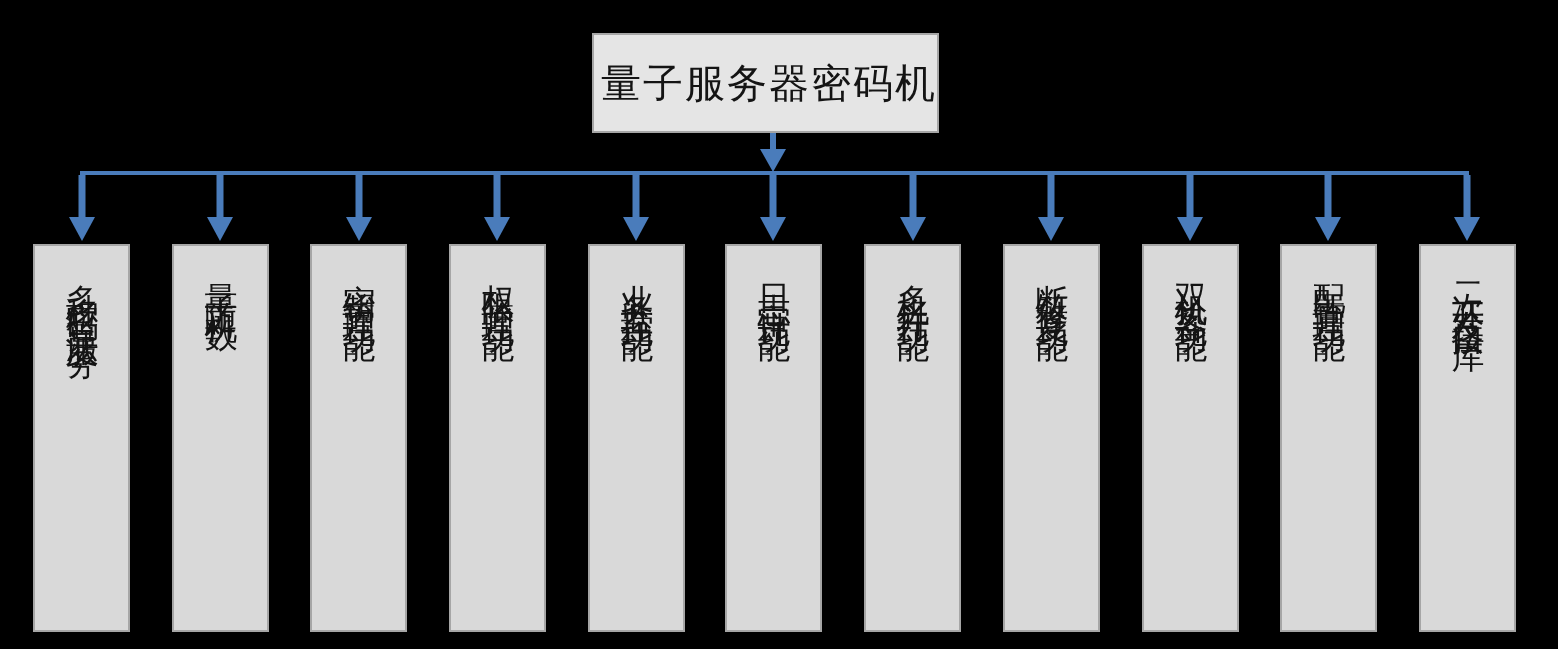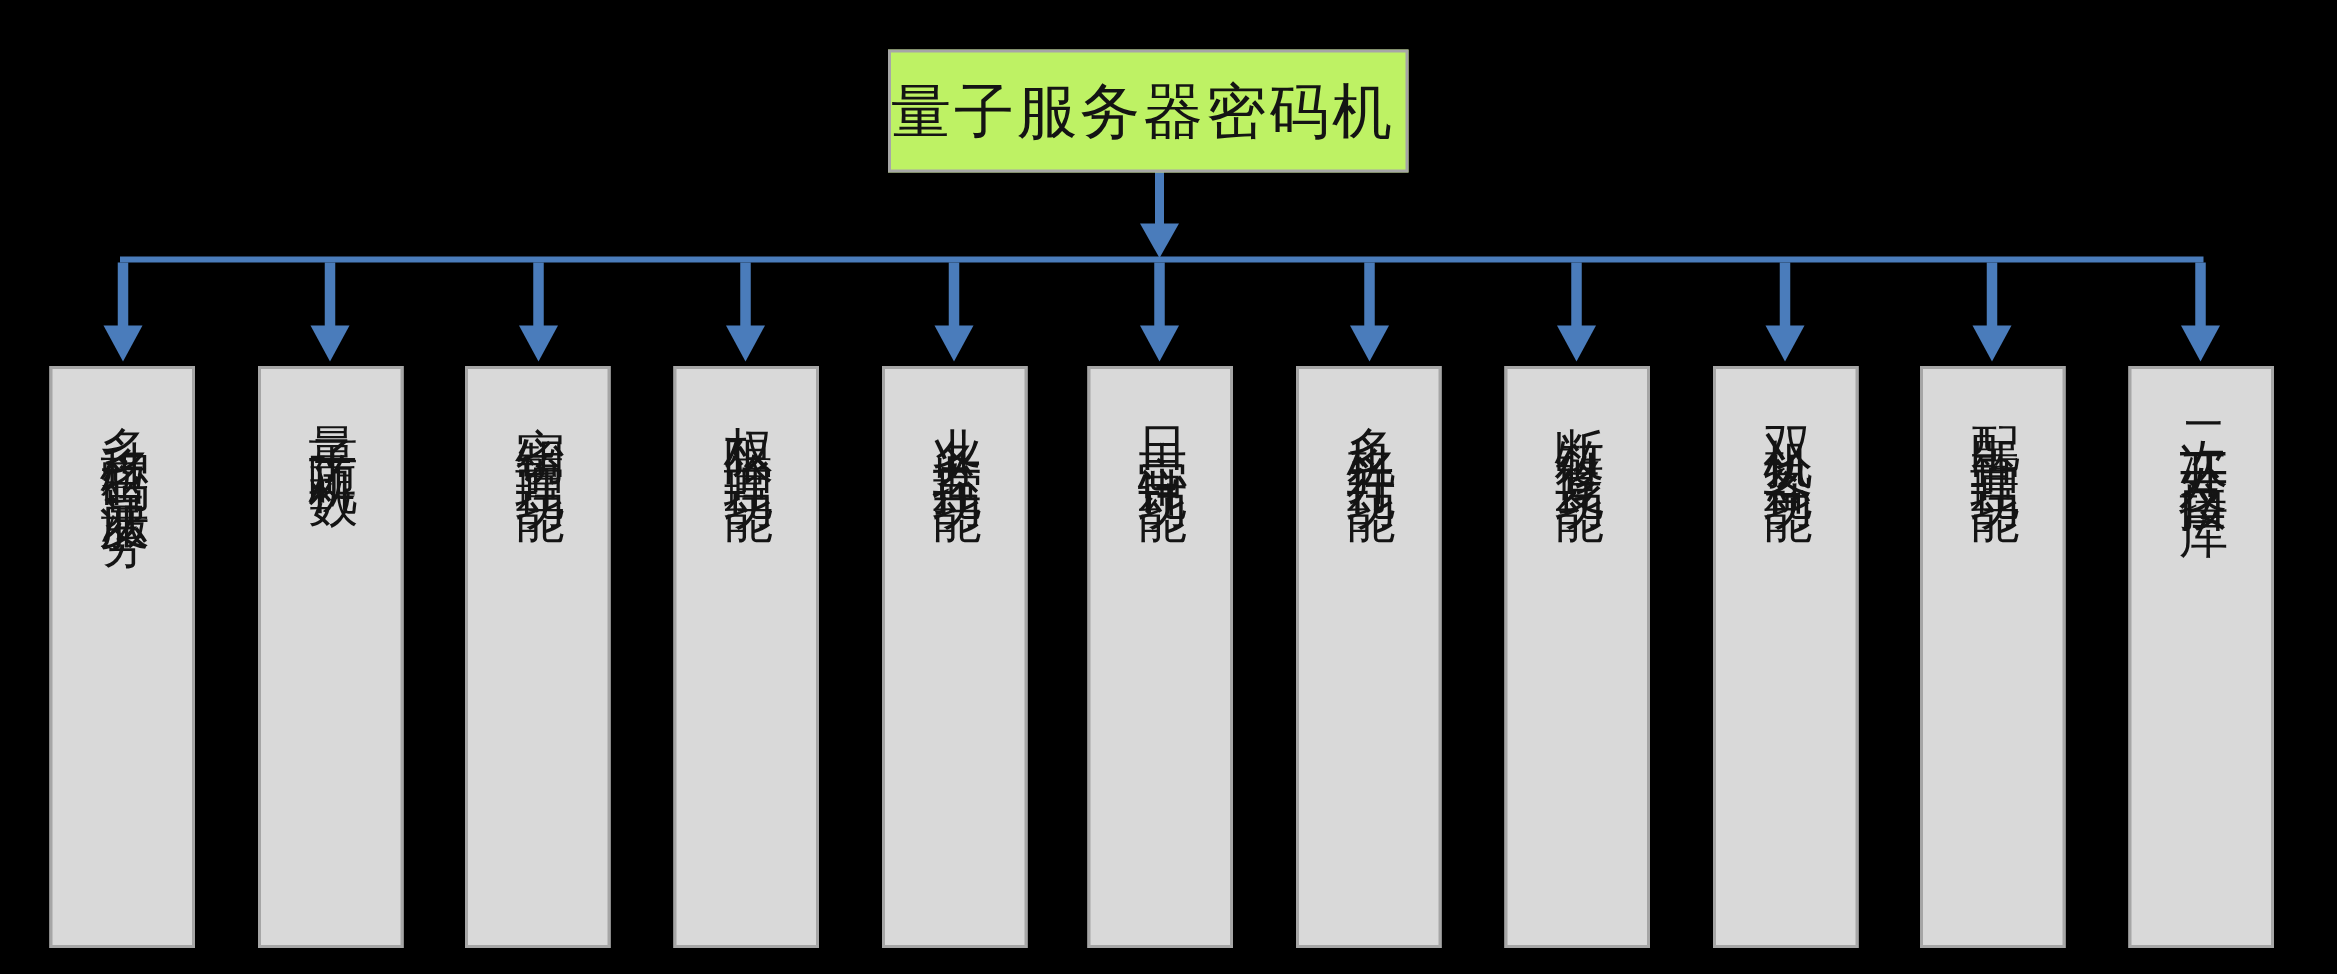--- a/index.html
+++ b/index.html
@@ -20,27 +20,27 @@
     left: 0;
     top: 0;
     width: 1558px;
     height: 649px;
   }
   .root-box {
     position: absolute;
     left: 592px;
     top: 33px;
     width: 347px;
-    height: 82px;
-    background: #bef264;
+    height: 100px;
+    background: #e5e5e5;
     border: 2px solid #a6a6a6;
     box-sizing: border-box;
     display: flex;
     align-items: center;
-    justify-content: flex-start;
+    justify-content: flex-end;
   }
   .root-label {
     font-size: 40px;
     color: #141414;
     letter-spacing: 2px;
     white-space: nowrap;
   }
   .child-box {
     position: absolute;
     top: 244px;

